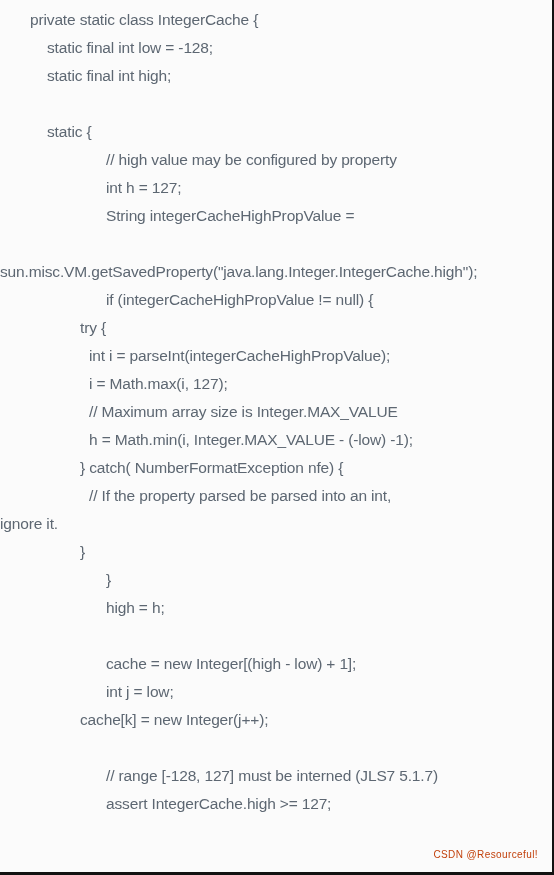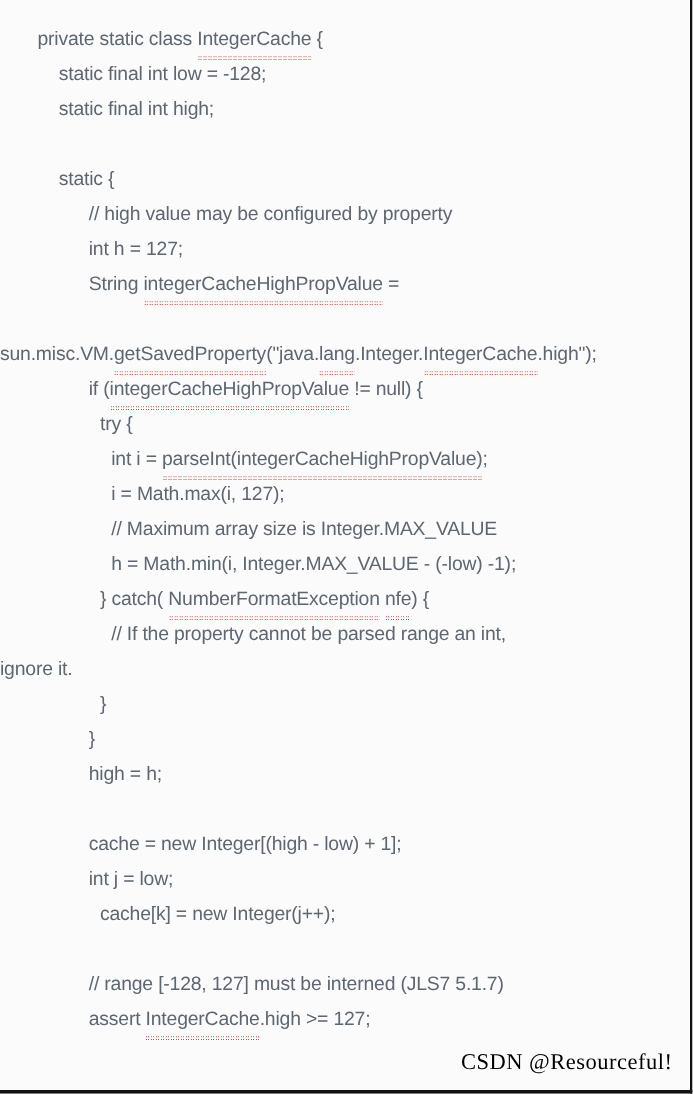--- a/index.html
+++ b/index.html
@@ -20,41 +20,41 @@
     height: 875px;
     background: #fbfbfb;
     box-sizing: border-box;
     border-right: 2px solid #121212;
     border-bottom: 3px solid #121212;
     overflow: hidden;
   }
 
   .code-block {
     position: absolute;
-    top: 16px;
+    top: 4px;
     left: 0;
     width: 554px;
     padding-top: 2px;
   }
 
   .code-line {
     font-family: "Liberation Sans", sans-serif;
     font-size: 15.5px;
     line-height: 28px;
     height: 28px;
     color: #5d6772;
     white-space: pre;
     letter-spacing: -0.15px;
   }
 
   
   .ind-0  { padding-left: 0px;   }
   .ind-1  { padding-left: 30px;  }
   .ind-2  { padding-left: 47px;  }
-  .ind-3  { padding-left: 71px;  }
+  .ind-3  { padding-left: 106px;  }
   .ind-4  { padding-left: 80px; }
   .ind-5  { padding-left: 89px; }
 
   .blank { height: 28px; }
 
   
   .sq {
     position: relative;
     display: inline-block;
     background-repeat: repeat-x;
@@ -63,23 +63,23 @@
     background-image:
       linear-gradient(45deg, transparent 45%, #e03a2f 45%, #e03a2f 55%, transparent 55%),
       linear-gradient(-45deg, transparent 45%, #e03a2f 45%, #e03a2f 55%, transparent 55%);
     padding-bottom: 2px;
   }
 
   .watermark {
     position: absolute;
     right: 14px;
     bottom: 12px;
-    font-family: Liberation Serif, serif;
-    font-size: 18px;
-    color: #000000;
+    font-family: Liberation Sans, sans-serif;
+    font-size: 10px;
+    color: #c2410c;
     letter-spacing: 0.4px;
     white-space: nowrap;
     user-select: none;
   }
 </style>
 </head>
 <body>
 
 <div id="page">
 
@@ -94,21 +94,21 @@
       <div class="code-line ind-3">String <span class="sq">integerCacheHighPropValue</span> =</div>
       <div class="code-line ind-0 blank">&nbsp;</div>
       <div class="code-line ind-0">sun.misc.VM.<span class="sq">getSavedProperty</span>("java.<span class="sq">lang</span>.Integer.<span class="sq">IntegerCache</span>.high");</div>
       <div class="code-line ind-3">if (<span class="sq">integerCacheHighPropValue</span> != null) {</div>
       <div class="code-line ind-4">try {</div>
       <div class="code-line ind-5">int i = <span class="sq">parseInt(integerCacheHighPropValue)</span>;</div>
       <div class="code-line ind-5">i = Math.max(i, 127);</div>
       <div class="code-line ind-5">// Maximum array size is Integer.MAX_VALUE</div>
       <div class="code-line ind-5">h = Math.min(i, Integer.MAX_VALUE - (-low) -1);</div>
       <div class="code-line ind-4">} catch( <span class="sq">NumberFormatException</span> <span class="sq">nfe</span>) {</div>
-      <div class="code-line ind-5">// If the property cannot be parsed range an int,</div>
+      <div class="code-line ind-5">// If the property parsed be parsed into an int,</div>
       <div class="code-line ind-0">ignore it.</div>
       <div class="code-line ind-4">}</div>
       <div class="code-line ind-3">}</div>
       <div class="code-line ind-3">high = h;</div>
       <div class="code-line ind-3 blank">&nbsp;</div>
       <div class="code-line ind-3">cache = new Integer[(high - low) + 1];</div>
       <div class="code-line ind-3">int j = low;</div>
       <div class="code-line ind-4">cache[k] = new Integer(j++);</div>
       <div class="code-line ind-3 blank">&nbsp;</div>
       <div class="code-line ind-3">// range [-128, 127] must be interned (JLS7 5.1.7)</div>

